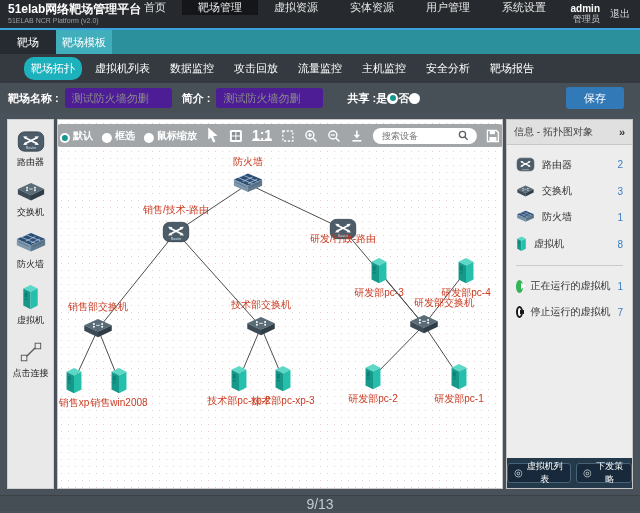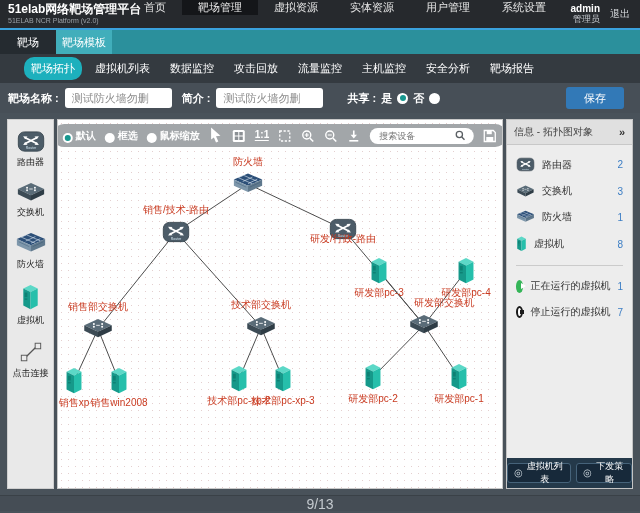--- a/index.html
+++ b/index.html
@@ -27,22 +27,22 @@
   .tab.alt { background:#41aebb; }
 
   
   .subtabs { height:29px; background:#343a40; display:flex; align-items:center; padding-left:24px; gap:6px; }
   .subtab { color:#fff; font-size:11px; padding:4px 7px; border-radius:10px; cursor:pointer; white-space:nowrap; }
   .subtab.active { background:#1db0bd; }
 
   
   .formrow { height:30px; background:#474f57; display:flex; align-items:center; padding:0 8px; }
   .flabel { color:#fff; font-size:11px; font-weight:bold; white-space:nowrap; }
-  .finput { width:107px; height:20px; background:#ffffff; border:none; border-radius:3px; margin:0 10px 0 6px; font-size:11px; color:#8b8b8b; padding:0 7px; }
-  .share { display:flex; align-items:center; gap:5px; margin-left:14px; }
+  .finput { width:107px; height:20px; background:#4c1d95; border:none; border-radius:3px; margin:0 10px 0 6px; font-size:11px; color:#8b8b8b; padding:0 7px; }
+  .share { display:flex; align-items:center; margin-left:14px; }
   .radio { width:11px; height:11px; border-radius:50%; background:#fff; display:inline-block; position:relative; cursor:pointer; }
   .radio.sel::after { content:""; position:absolute; left:2.5px; top:2.5px; width:6px; height:6px; border-radius:50%; background:#17978f; }
   .rlabel { color:#fff; font-size:11px; font-weight:bold; }
   .save-btn { margin-left:auto; margin-right:8px; width:58px; height:22px; background:#3279b7; color:#fff; font-size:11px; border:none; border-radius:3px; cursor:pointer; }
 
   
   .main { height:382px; display:flex; padding:6px 7px; gap:3px; }
 
   .palette { width:47px; background:#e9e9e9; border:1px solid #cfcfcf; display:flex; flex-direction:column; align-items:center; padding-top:10px; gap:13px; }
   .pal-item { display:flex; flex-direction:column; align-items:center; gap:3px; cursor:pointer; }
@@ -54,21 +54,21 @@
     background-image:radial-gradient(circle, rgba(206,168,168,0.55) 0.8px, transparent 1px);
     background-size:7px 7px; }
 
   
   .ctoolbar { position:absolute; left:50%; top:4px; transform:translateX(-50%); height:23px; background:#a2a6a9; border-radius:12px; display:flex; align-items:center; padding:0 10px; gap:9px; z-index:5; }
   .mode { display:flex; align-items:flex-end; gap:3px; cursor:pointer; }
   .mradio { width:10px; height:10px; border-radius:50%; background:#fff; position:relative; }
   .mradio.sel::after { content:""; position:absolute; left:2px; top:2px; width:6px; height:6px; border-radius:50%; background:#17978f; }
   .mlabel { color:#fff; font-size:10px; font-weight:bold; white-space:nowrap; }
   .tbtn { width:14px; height:14px; display:flex; align-items:center; justify-content:center; cursor:pointer; }
-  .oneone { color:#fff; font-size:10px; font-weight:bold; border-bottom:1px solid #fff; line-height:10px; cursor:pointer;text-align:center; }
+  .oneone { color:#fff; font-size:14px; font-weight:bold; border-bottom:1px solid #fff; line-height:10px; cursor:pointer;text-align:center; }
   .searchpill { height:16px; width:104px; background:#fff; border-radius:9px; display:flex; align-items:center; padding:0 5px 0 9px; }
   .searchpill input { border:none; outline:none; width:76px; font-size:9px; color:#666; background:transparent; }
 
   
   #edges { position:absolute; inset:0; width:100%; height:100%; }
   #edges line { stroke:#4d4d4d; stroke-width:1; }
   .node { position:absolute; width:0; height:0; cursor:pointer; }
   .nicon { position:absolute; transform:translate(-50%,-50%); }
   .nlabel { position:absolute; transform:translateX(-50%); color:#c93a20; font-size:10px; white-space:nowrap; }
   .lt .nlabel { top:-29px; } .lb .nlabel { top:15px; }

